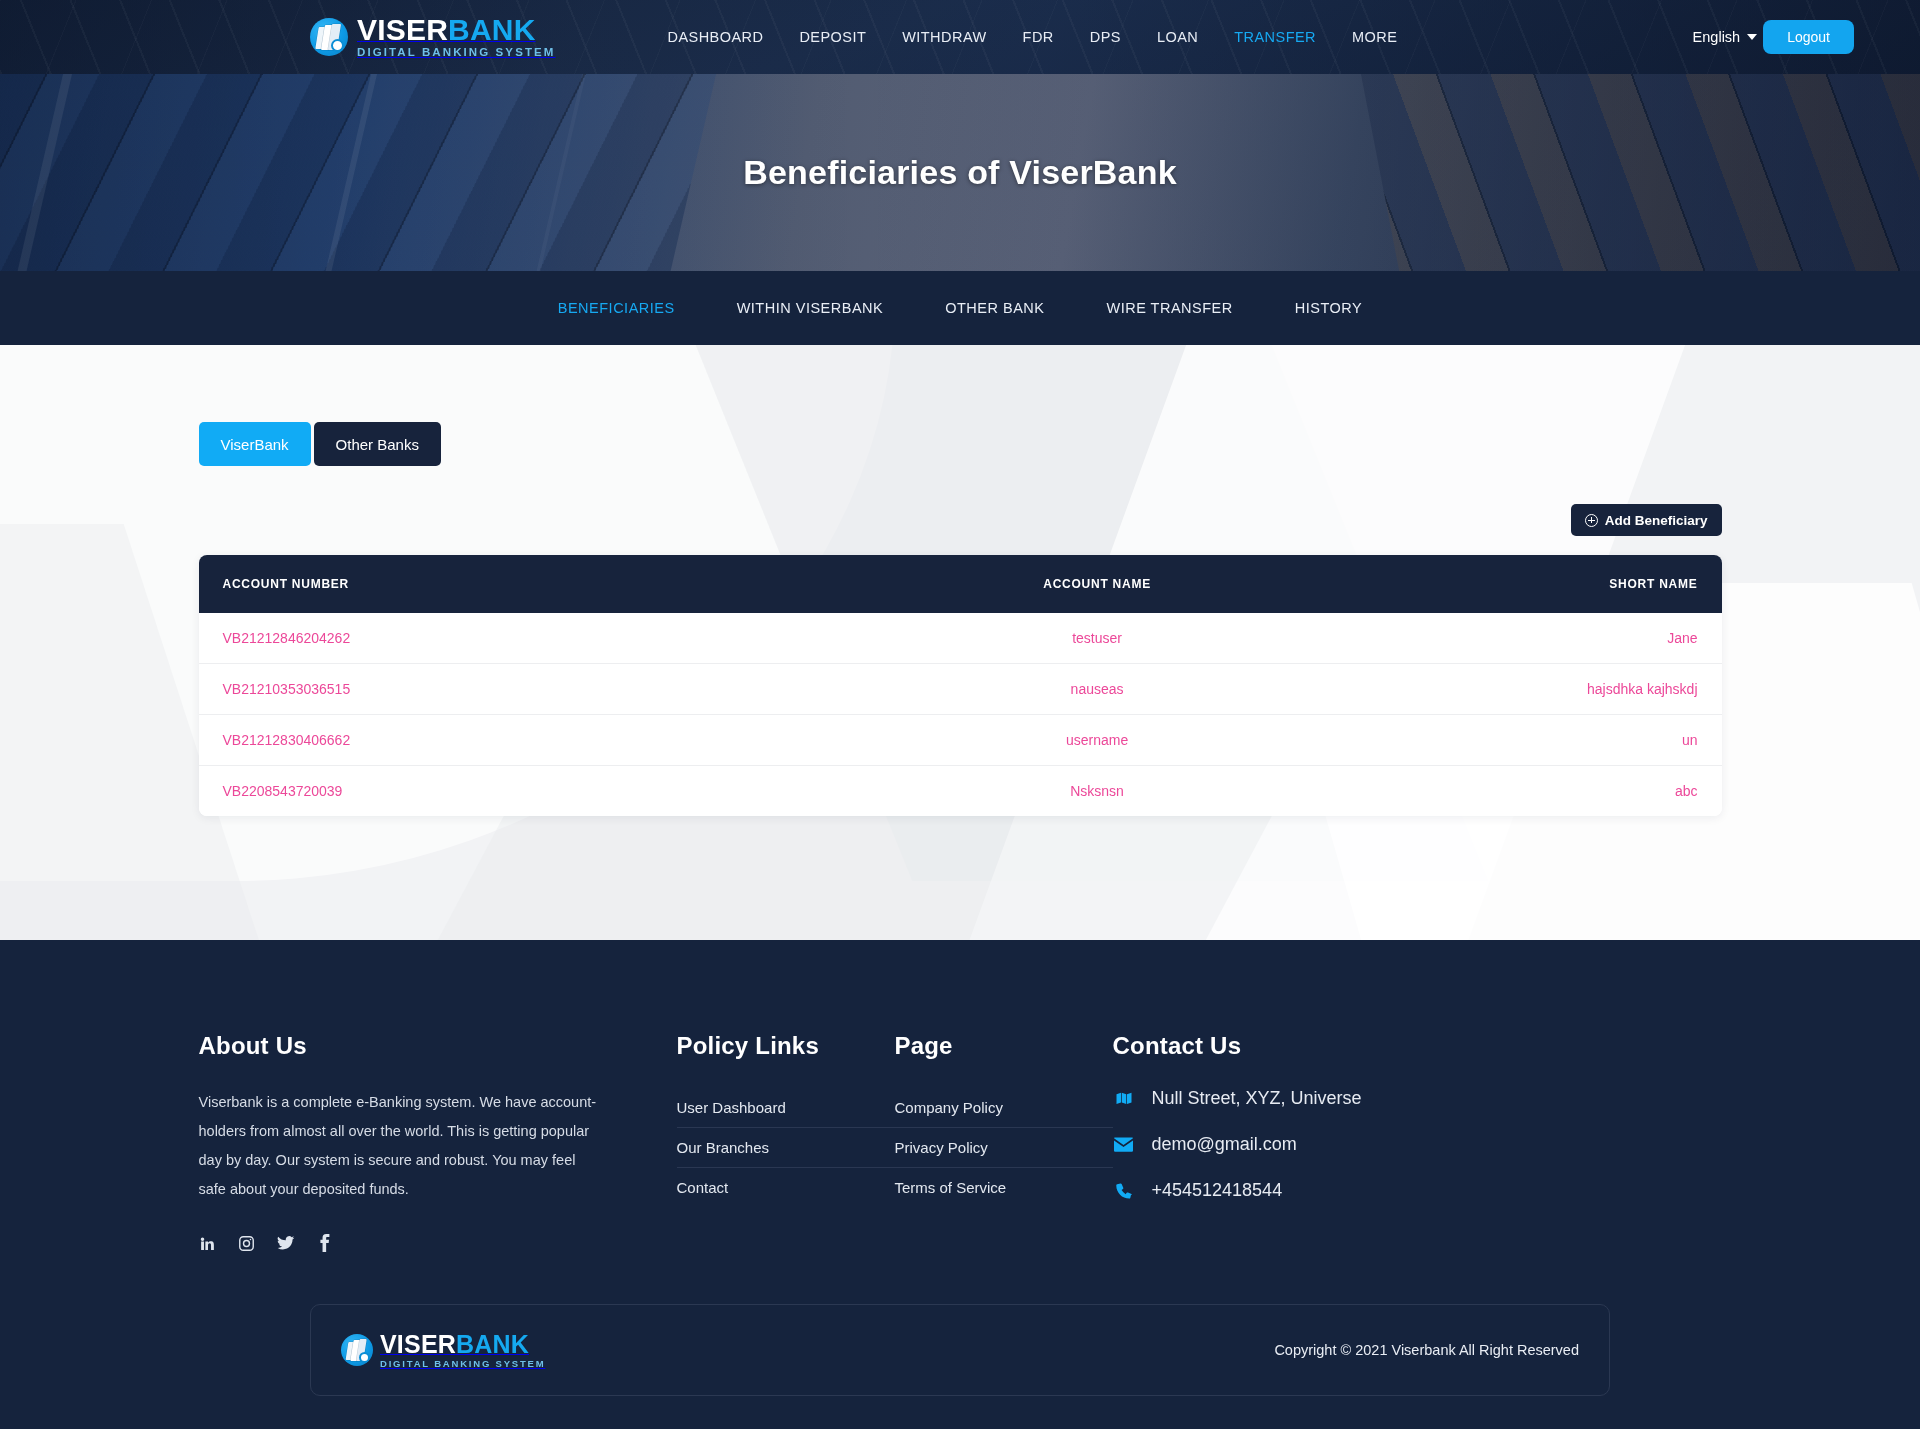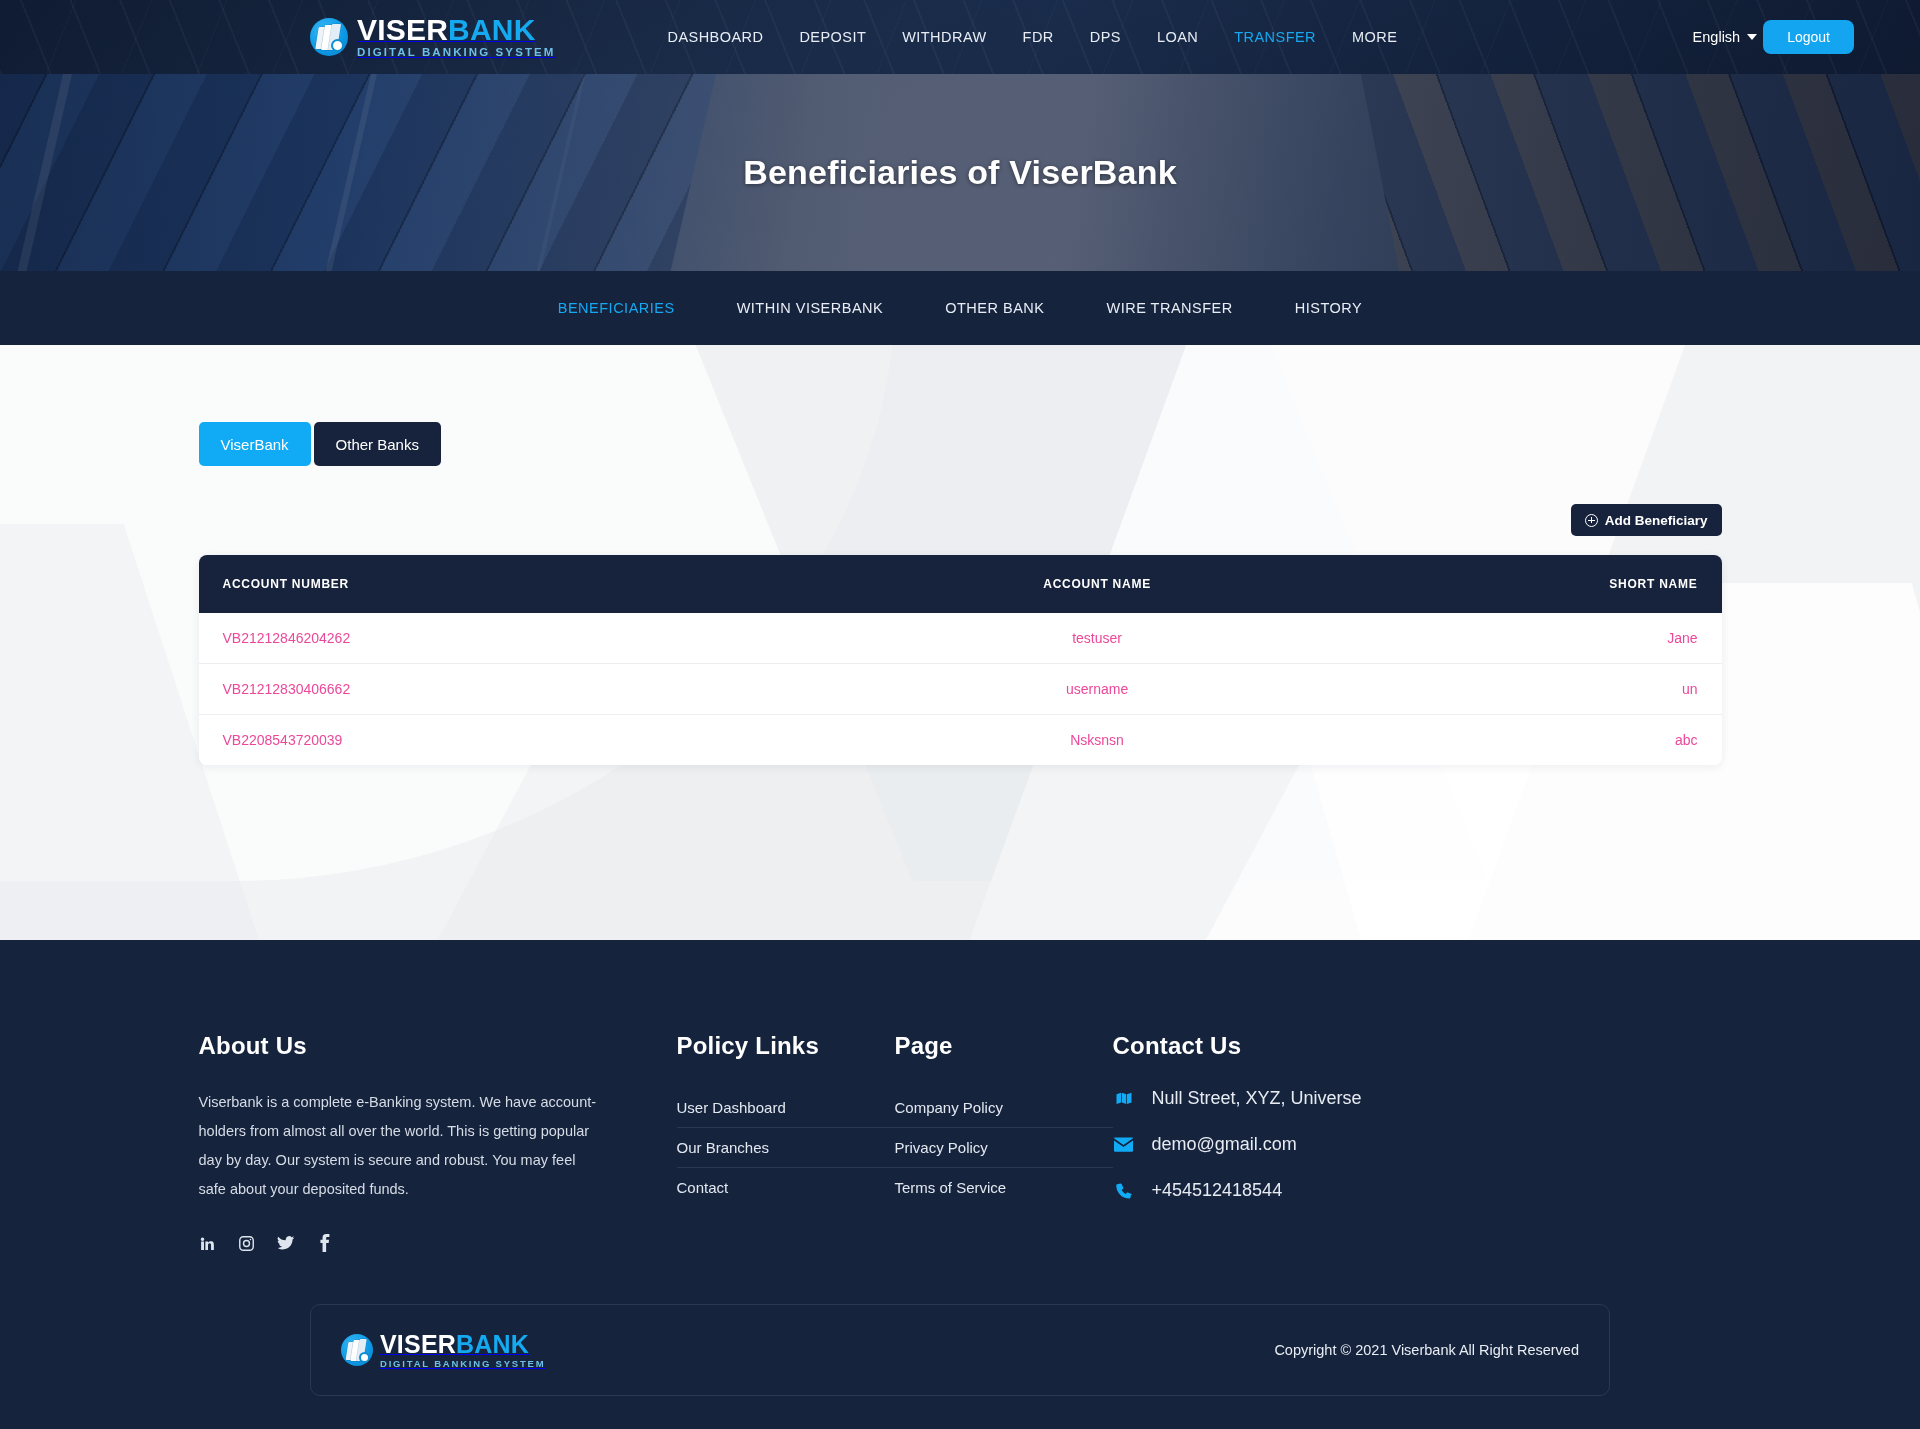--- a/index.html
+++ b/index.html
@@ -330,20 +330,25 @@
             <th class="c3">SHORT NAME</th>
           </tr>
         </thead>
         <tbody>
           <tr>
             <td class="c1">VB21212846204262</td>
             <td class="c2">testuser</td>
             <td class="c3">Jane</td>
           </tr>
           <tr>
+            <td class="c1">VB21210353036515</td>
+            <td class="c2">nauseas</td>
+            <td class="c3">hajsdhka kajhskdj</td>
+          </tr>
+          <tr>
             <td class="c1">VB21212830406662</td>
             <td class="c2">username</td>
             <td class="c3">un</td>
           </tr>
           <tr>
             <td class="c1">VB2208543720039</td>
             <td class="c2">Nsksnsn</td>
             <td class="c3">abc</td>
           </tr>
         </tbody>

